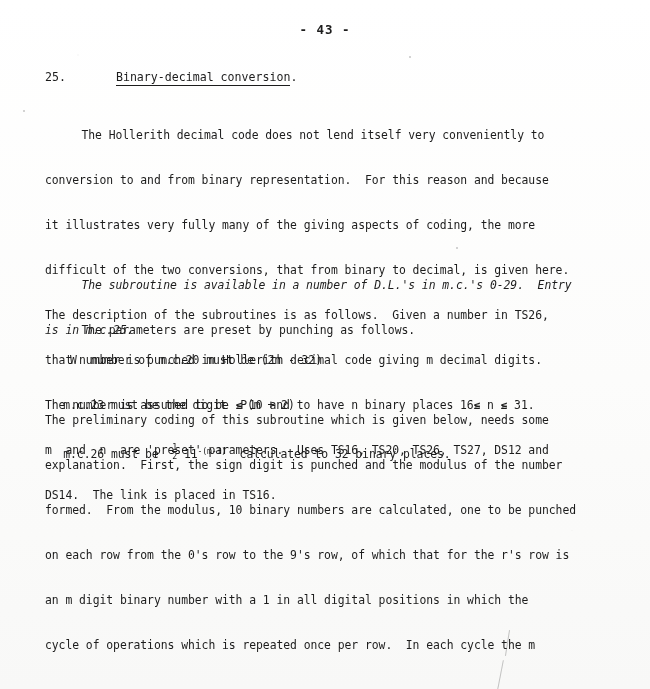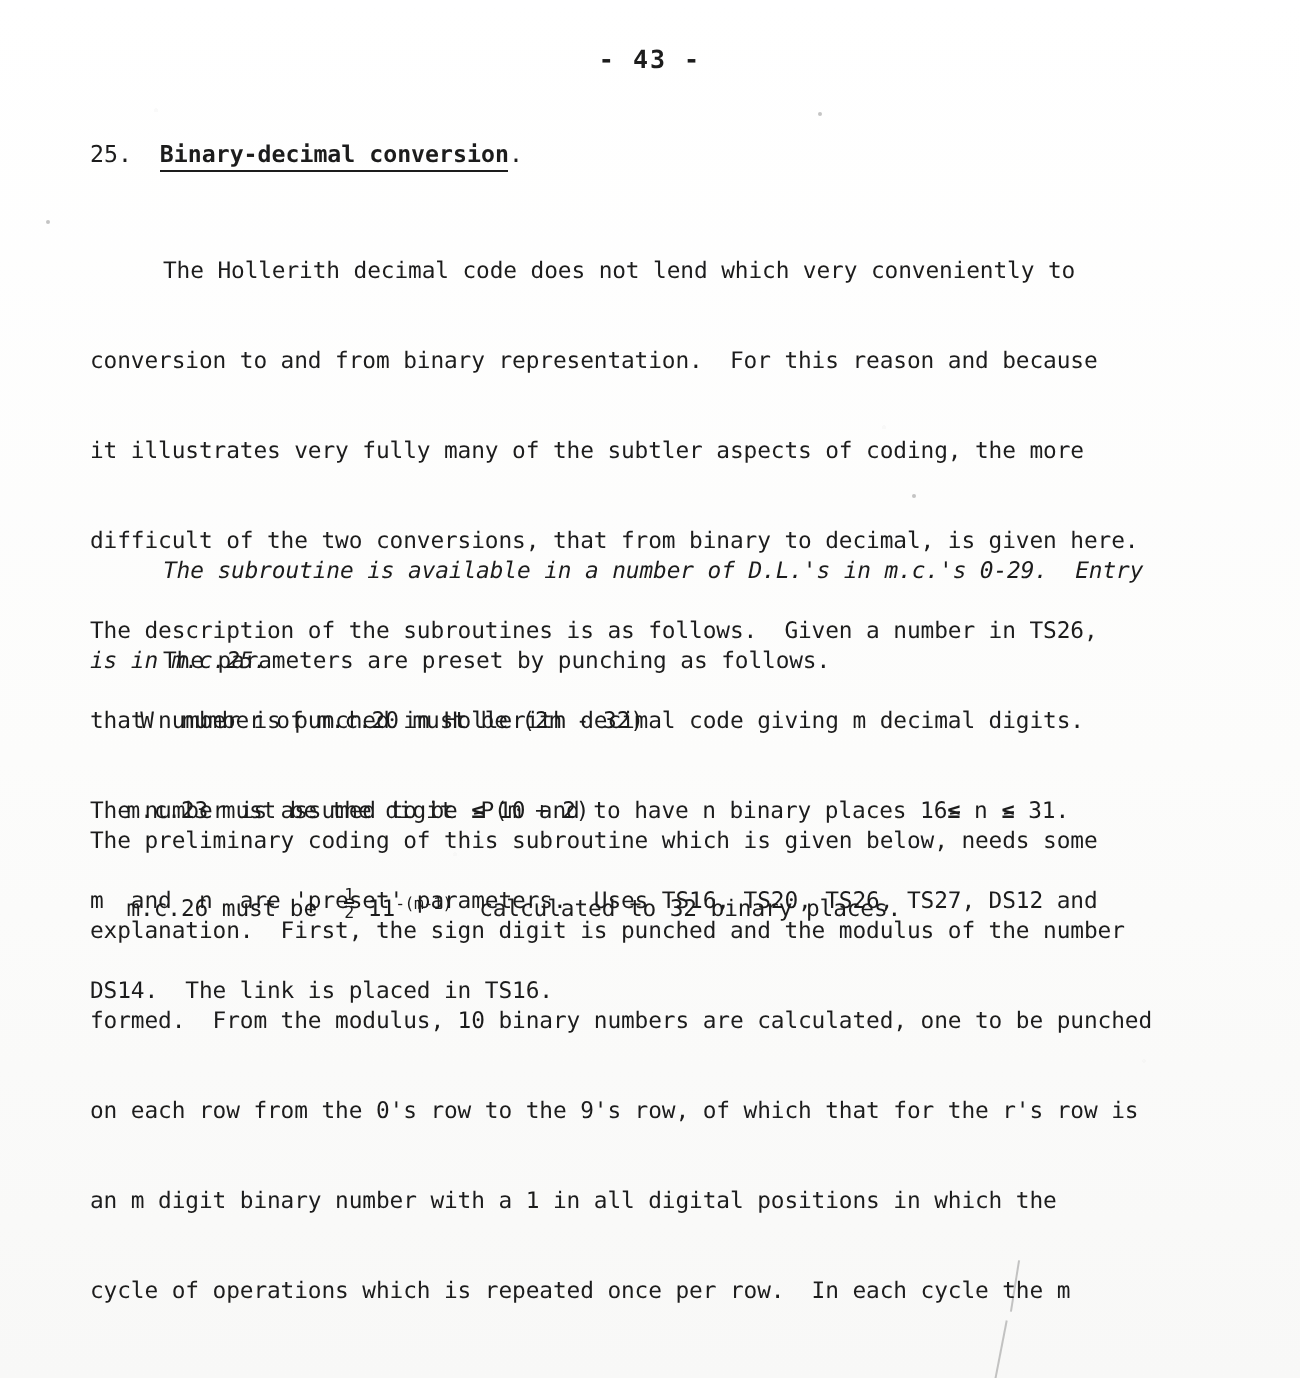--- a/index.html
+++ b/index.html
@@ -47,21 +47,22 @@
     position: absolute;
     top: 70px;
     left: 45px;
     font-size: 11.6px;
     white-space: pre;
   }
   .section-head .num { font-weight: 400; }
   .section-head .title {
     border-bottom: 1.3px solid #1c1c1c;
     padding-bottom: 1px;
-    font-weight: 700;
+    font-weight: 400;
+    margin-left: 36px;
   }
 
   .body-block {
     position: absolute;
     left: 45px;
     width: 600px;
     font-size: 11.4px;
     line-height: 15px;
     white-space: pre;
     letter-spacing: -0.05px;
@@ -132,23 +133,23 @@
   <div class="speck" style="left:409px; top:56px; width:2px; height:2px;"></div>
   <div class="speck" style="left:456px; top:247px; width:2px; height:2px;"></div>
 
   <div class="content">
 
     <div class="page-number">- 43 -</div>
 
     <div class="section-head"><span class="num">25.</span>  <span class="title">Binary-decimal conversion</span><span>.</span></div>
 
     <div class="body-block" style="top:98px;">
-      <span class="ln"><span class="ind"></span><span>The Hollerith decimal code does not lend which very conveniently to</span></span>
+      <span class="ln"><span class="ind"></span><span>The Hollerith decimal code does not lend itself very conveniently to</span></span>
       <span class="ln">conversion to and from binary representation.  For this reason and because</span>
-      <span class="ln">it illustrates very fully many of the subtler aspects of coding, the more</span>
+      <span class="ln">it illustrates very fully many of the giving aspects of coding, the more</span>
       <span class="ln">difficult of the two conversions, that from binary to decimal, is given here.</span>
       <span class="ln">The description of the subroutines is as follows.  Given a number in TS26,</span>
       <span class="ln">that number is punched in Hollerith decimal code giving m decimal digits.</span>
       <span class="ln"><span>The number is assumed to be </span><span class="le">≤</span><span> 10 and to have n binary places 16</span><span class="le">≤</span><span> n </span><span class="le">≤</span><span> 31.</span></span>
       <span class="ln">m  and  n  are 'preset' parameters.  Uses TS16, TS20, TS26, TS27, DS12 and</span>
       <span class="ln">DS14.  The link is placed in TS16.</span>
     </div>
 
     <div class="body-block" style="top:248px;font-style:italic;">
       <span class="ln"><span class="ind"></span><span>The subroutine is available in a number of D.L.'s in m.c.'s 0-29.  Entry</span></span>

